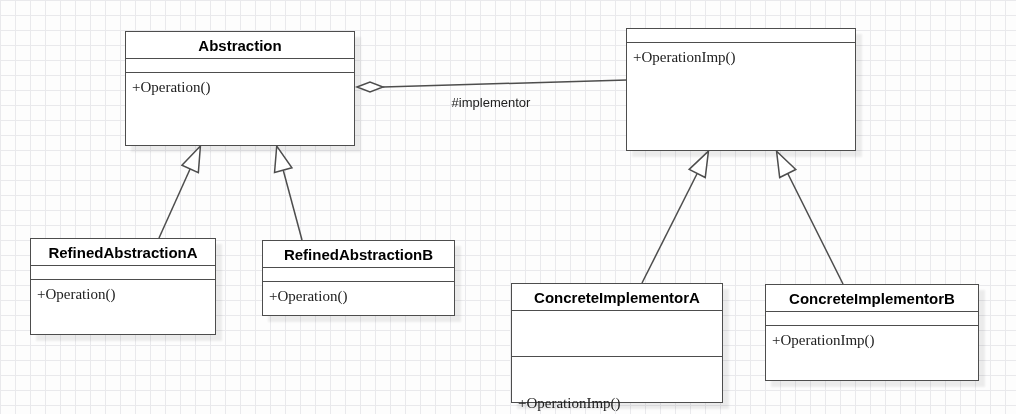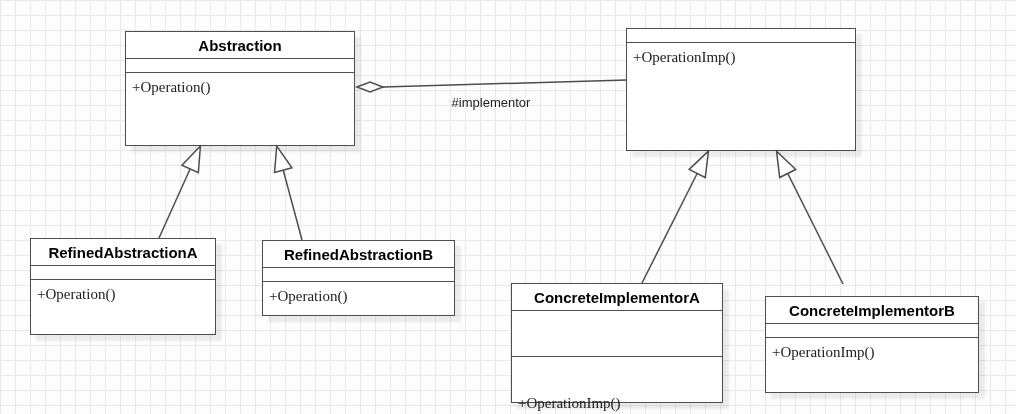--- a/index.html
+++ b/index.html
@@ -28,21 +28,21 @@
   }
   .abstract .uml-title{}
   .uml-attrs{box-sizing:border-box;height:14px;flex:0 0 14px;border-bottom:1.5px solid #4d4d4d;}
   .uml-methods{box-sizing:border-box;flex:1 1 auto;padding:5px 6px;font-size:15px;line-height:19px;text-align:left;font-family:Liberation Serif, serif;}
 
   #class-abstraction{left:125px;top:31px;width:230px;height:115px;}
   #class-implementor{left:626px;top:28px;width:230px;height:123px;}
   #class-refined-a{left:30px;top:238px;width:186px;height:97px;}
   #class-refined-b{left:262px;top:240px;width:193px;height:76px;}
   #class-concrete-a{left:511px;top:283px;width:212px;height:120px;gap:32px;}
-  #class-concrete-b{left:765px;top:284px;width:214px;height:97px;margin-top:12px;}
+  #class-concrete-b{left:765px;top:284px;width:214px;height:97px;}
 
   .edges{position:absolute;left:0;top:0;width:1016px;height:414px;pointer-events:none;}
   .edges line, .edges polyline{stroke:#4d4d4d;stroke-width:1.5;fill:none;}
   .edges polygon{fill:#ffffff;stroke:#4d4d4d;stroke-width:1.5;}
 
   .edge-label{
     position:absolute;left:441px;top:95px;width:100px;
     font-size:13px;color:#212121;text-align:center;white-space:nowrap;
   }
 </style>

